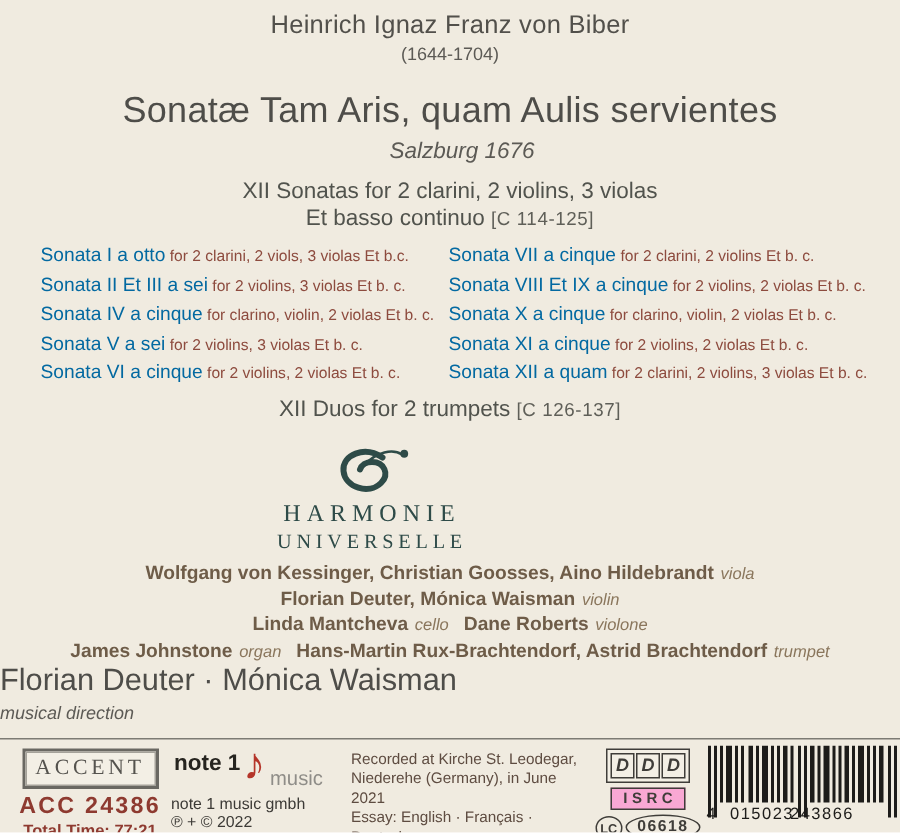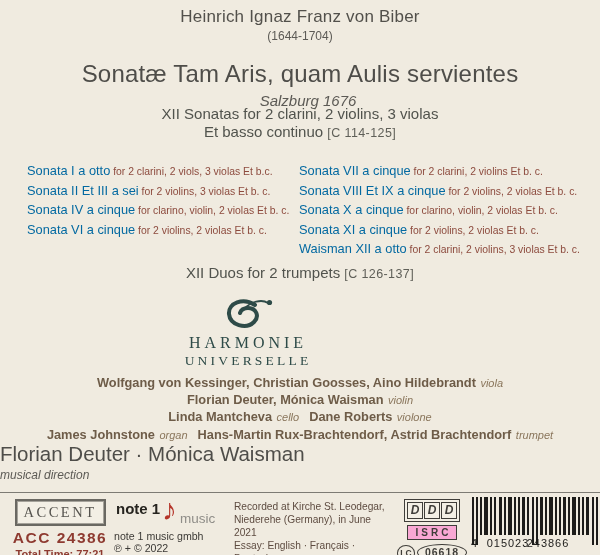--- a/index.html
+++ b/index.html
@@ -9,21 +9,21 @@
     font-family:"Liberation Sans",sans-serif;
     color:#4e4d49;
   }
   
   .header{position:absolute;top:7px;left:0;width:600px;text-align:center;}
   .composer{font-size:17px;color:#52504b;letter-spacing:.2px;}
   .dates{font-size:12px;color:#5c5a55;margin-top:2px;}
   .title{font-size:24px;color:#4e4d49;margin-top:17px;letter-spacing:.2px;}
   .subtitle{font-size:15px;font-style:italic;color:#5c5a55;margin-top:4px;padding-left:16px;}
   
-  .son-heading{position:absolute;top:105px;left:0;width:600px;text-align:center;
+  .son-heading{position:absolute;top:119px;left:0;width:600px;text-align:center;
     font-size:15px;color:#51534d;line-height:18px;}
   .catalog{font-size:12.5px;letter-spacing:.4px;color:#5f5f58;}
   .son-list{position:absolute;top:161px;left:0;width:600px;display:flex;}
   .son-col{width:272px;}
   .son-col.left{margin-left:27px;}
   .son-col.right{margin-left:0px;}
   .son-row{line-height:17.6px;white-space:nowrap;}
   .son-name{font-size:12.8px;color:#0369a1;}
   .son-scoring{font-size:10.4px;color:#8d4b3e;}
   
@@ -99,28 +99,29 @@
   <div class="son-heading">
     <div>XII Sonatas for 2 clarini, 2 violins, 3 violas</div>
     <div><span>Et basso continuo </span><span class="catalog">[C 114-125]</span></div>
   </div>
 
   <div class="son-list">
     <div class="son-col left">
       <div class="son-row"><span class="son-name">Sonata I a otto</span><span class="son-scoring"> for 2 clarini, 2 viols, 3 violas Et b.c.</span></div>
       <div class="son-row"><span class="son-name">Sonata II Et III a sei</span><span class="son-scoring"> for 2 violins, 3 violas Et b. c.</span></div>
       <div class="son-row"><span class="son-name">Sonata IV a cinque</span><span class="son-scoring"> for clarino, violin, 2 violas Et b. c.</span></div>
+      <div class="son-row"><span class="son-name">Sonata V a sei</span><span class="son-scoring"> for 2 violins, 3 violas Et b. c.</span></div>
       <div class="son-row"><span class="son-name">Sonata VI a cinque</span><span class="son-scoring"> for 2 violins, 2 violas Et b. c.</span></div>
     </div>
     <div class="son-col right">
       <div class="son-row"><span class="son-name">Sonata VII a cinque</span><span class="son-scoring"> for 2 clarini, 2 violins Et b. c.</span></div>
       <div class="son-row"><span class="son-name">Sonata VIII Et IX a cinque</span><span class="son-scoring"> for 2 violins, 2 violas Et b. c.</span></div>
       <div class="son-row"><span class="son-name">Sonata X a cinque</span><span class="son-scoring"> for clarino, violin, 2 violas Et b. c.</span></div>
       <div class="son-row"><span class="son-name">Sonata XI a cinque</span><span class="son-scoring"> for 2 violins, 2 violas Et b. c.</span></div>
-      <div class="son-row"><span class="son-name">Waisman XII a otto</span><span class="son-scoring"> for 2 clarini, 2 violins, 3 violas Et b. c.</span></div>
+      <div class="son-row"><span class="son-name">Sonata XII a quam</span><span class="son-scoring"> for 2 clarini, 2 violins, 3 violas Et b. c.</span></div>
     </div>
   </div>
 
   <div class="duos"><span>XII Duos for 2 trumpets </span><span class="catalog">[C 126-137]</span></div>
 
   <div class="ensemble">
     <svg class="logo-mark" width="54" height="36" viewBox="0 0 54 36">
       <path d="M34 9 C22 1 7 7 8 18 C9 29 25 34 33 26 C39 20 35 12 27 12 C23 12 20 14 19 17" fill="none" stroke="#2e4b48" stroke-width="4" stroke-linecap="round"></path>
       <path d="M22 14 C30 5 41 3 47 7" fill="none" stroke="#2e4b48" stroke-width="1.8" stroke-linecap="round"></path>
       <circle cx="48.5" cy="6.5" r="2.6" fill="#2e4b48"></circle>

